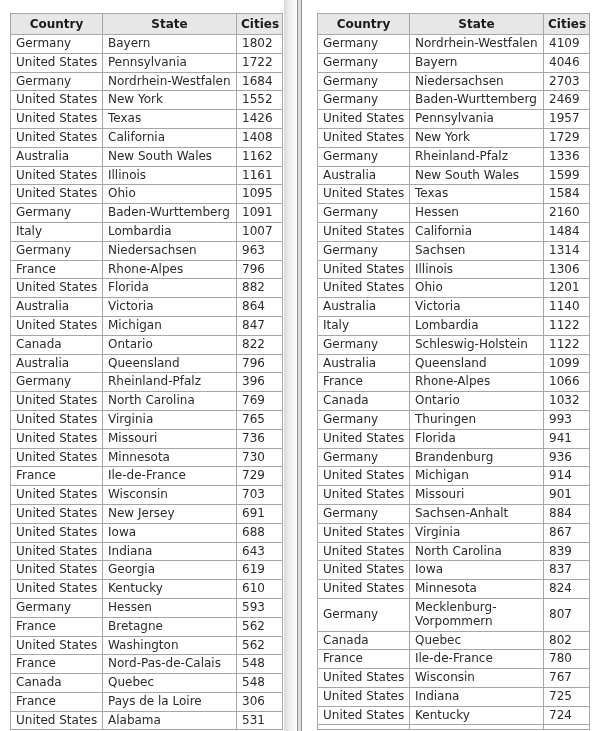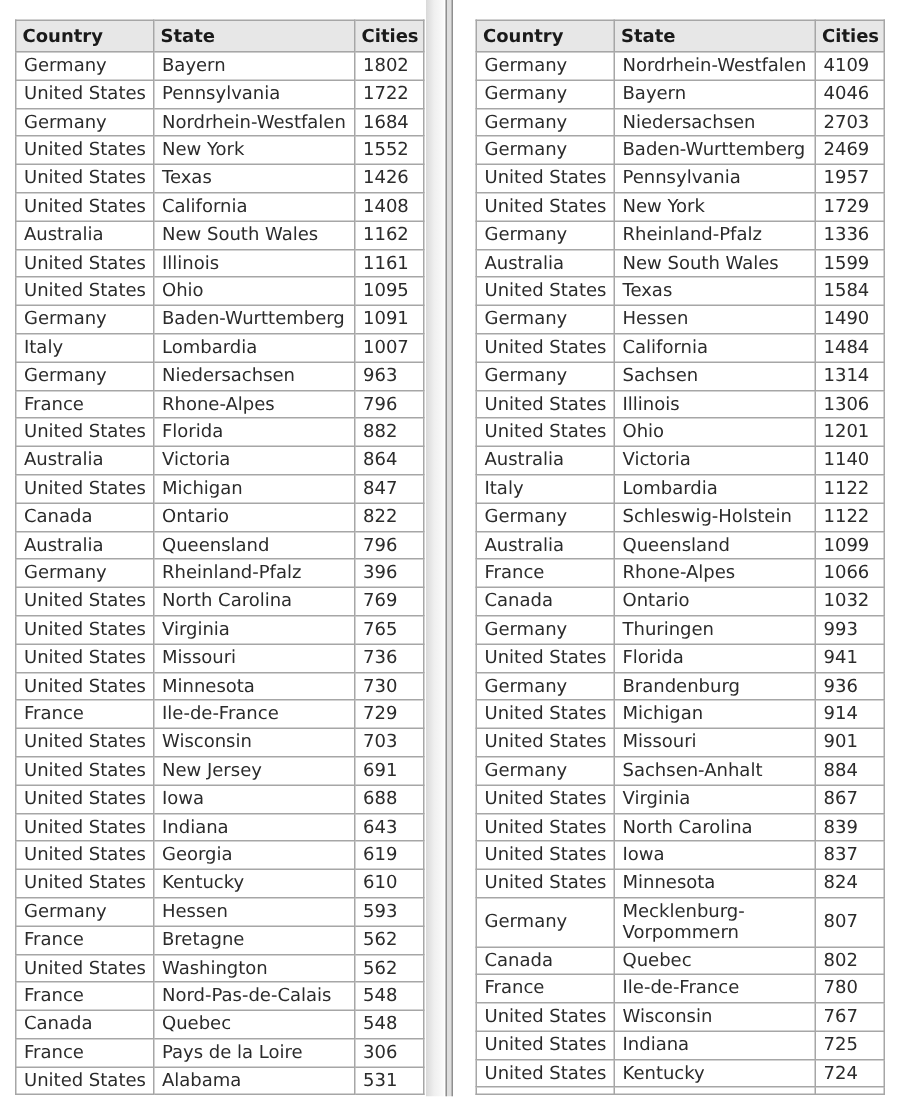--- a/index.html
+++ b/index.html
@@ -23,21 +23,21 @@
     border:1px solid var(--border-outer);
     font-size:12px;
   }
   .col-country{width:92px;}
   .col-state{width:134px;}
   .col-cities{width:46px;}
   th{
     background:var(--header-bg);
     border:1px solid var(--border-inner);
     font-size:12px;font-weight:bold;
-    padding:3px 4px;line-height:14px;text-align:left;
+    padding:3px 4px;line-height:14px;text-align:center;
     color:#1a1a1a;
   }
   td{
     border:1px solid var(--border-inner);
     padding:2px 4px 2px 5px;
     line-height:13.8px;
     vertical-align:middle;
     overflow:hidden;
     white-space:normal;
     word-wrap:break-word;
@@ -327,21 +327,21 @@
             <td>1599</td>
           </tr>
           <tr>
             <td>United States</td>
             <td>Texas</td>
             <td>1584</td>
           </tr>
           <tr>
             <td>Germany</td>
             <td>Hessen</td>
-            <td>1490</td>
+            <td>2160</td>
           </tr>
           <tr>
             <td>United States</td>
             <td>California</td>
             <td>1484</td>
           </tr>
           <tr>
             <td>Germany</td>
             <td>Sachsen</td>
             <td>1314</td>

